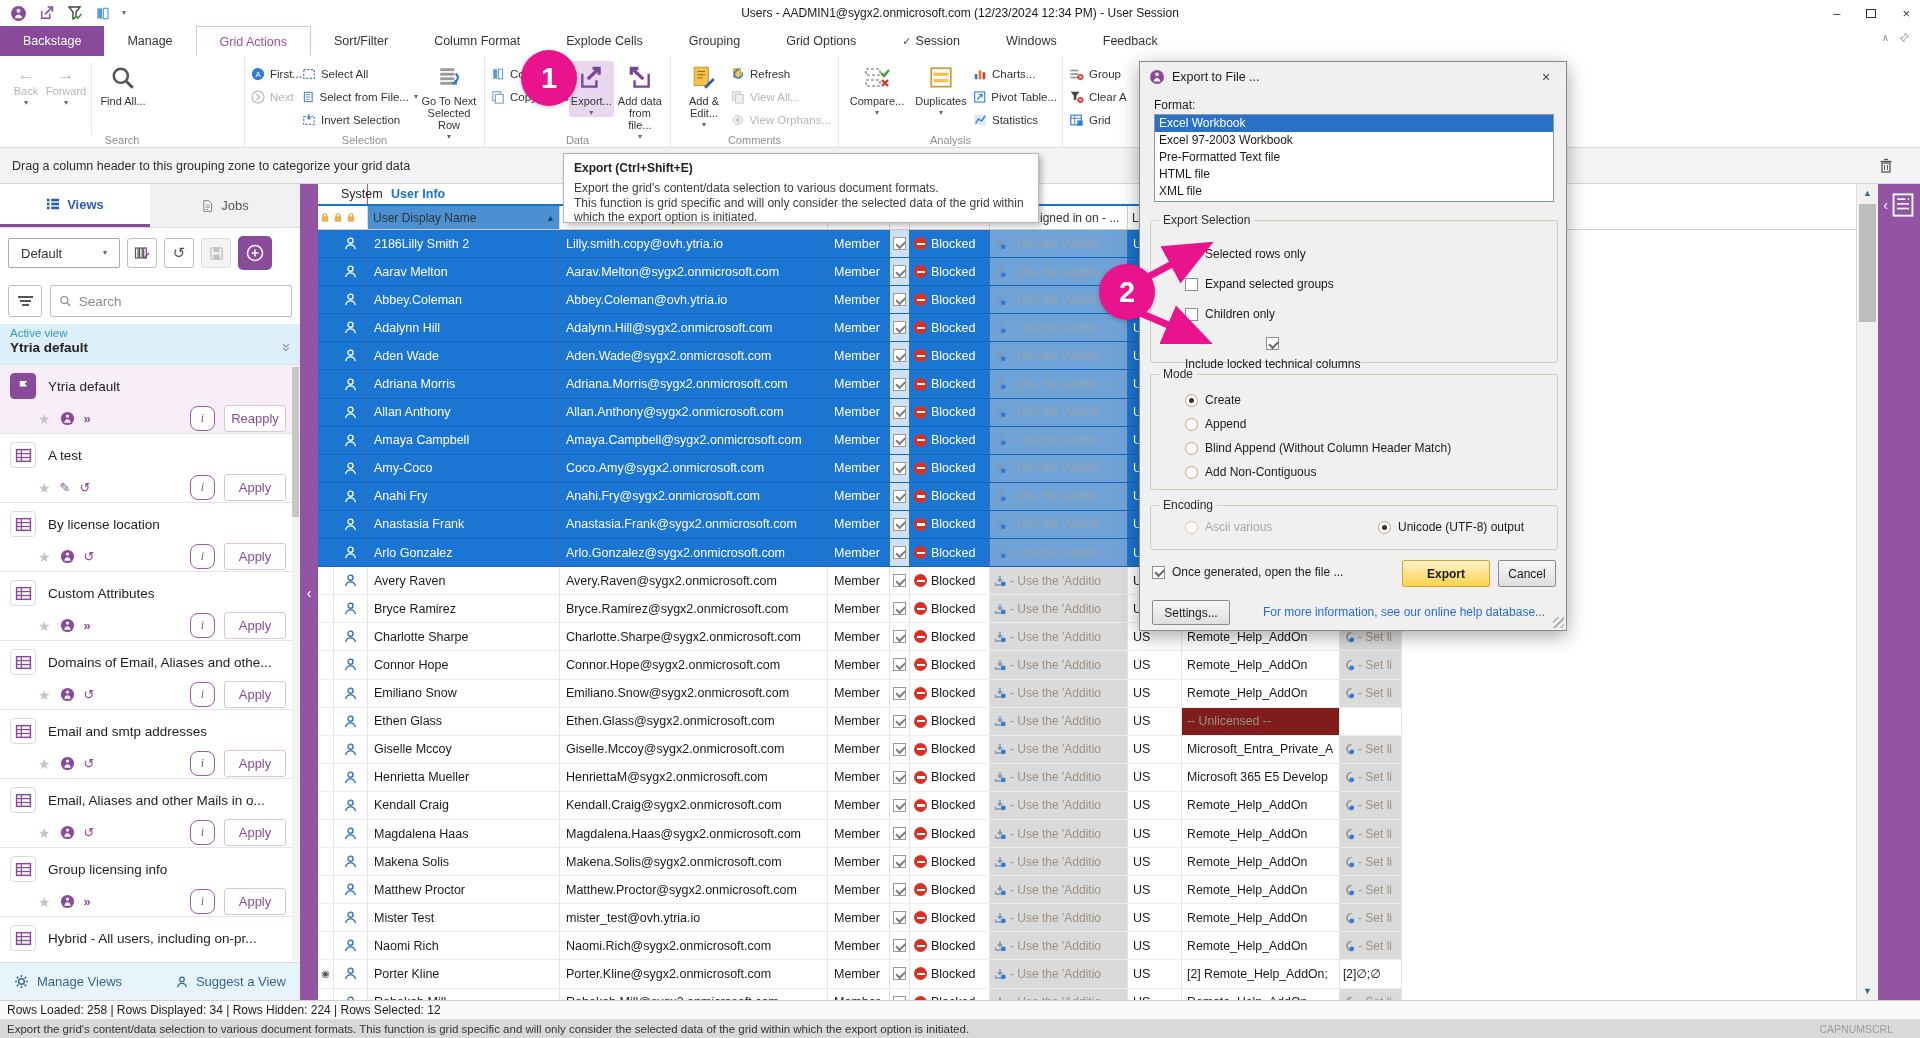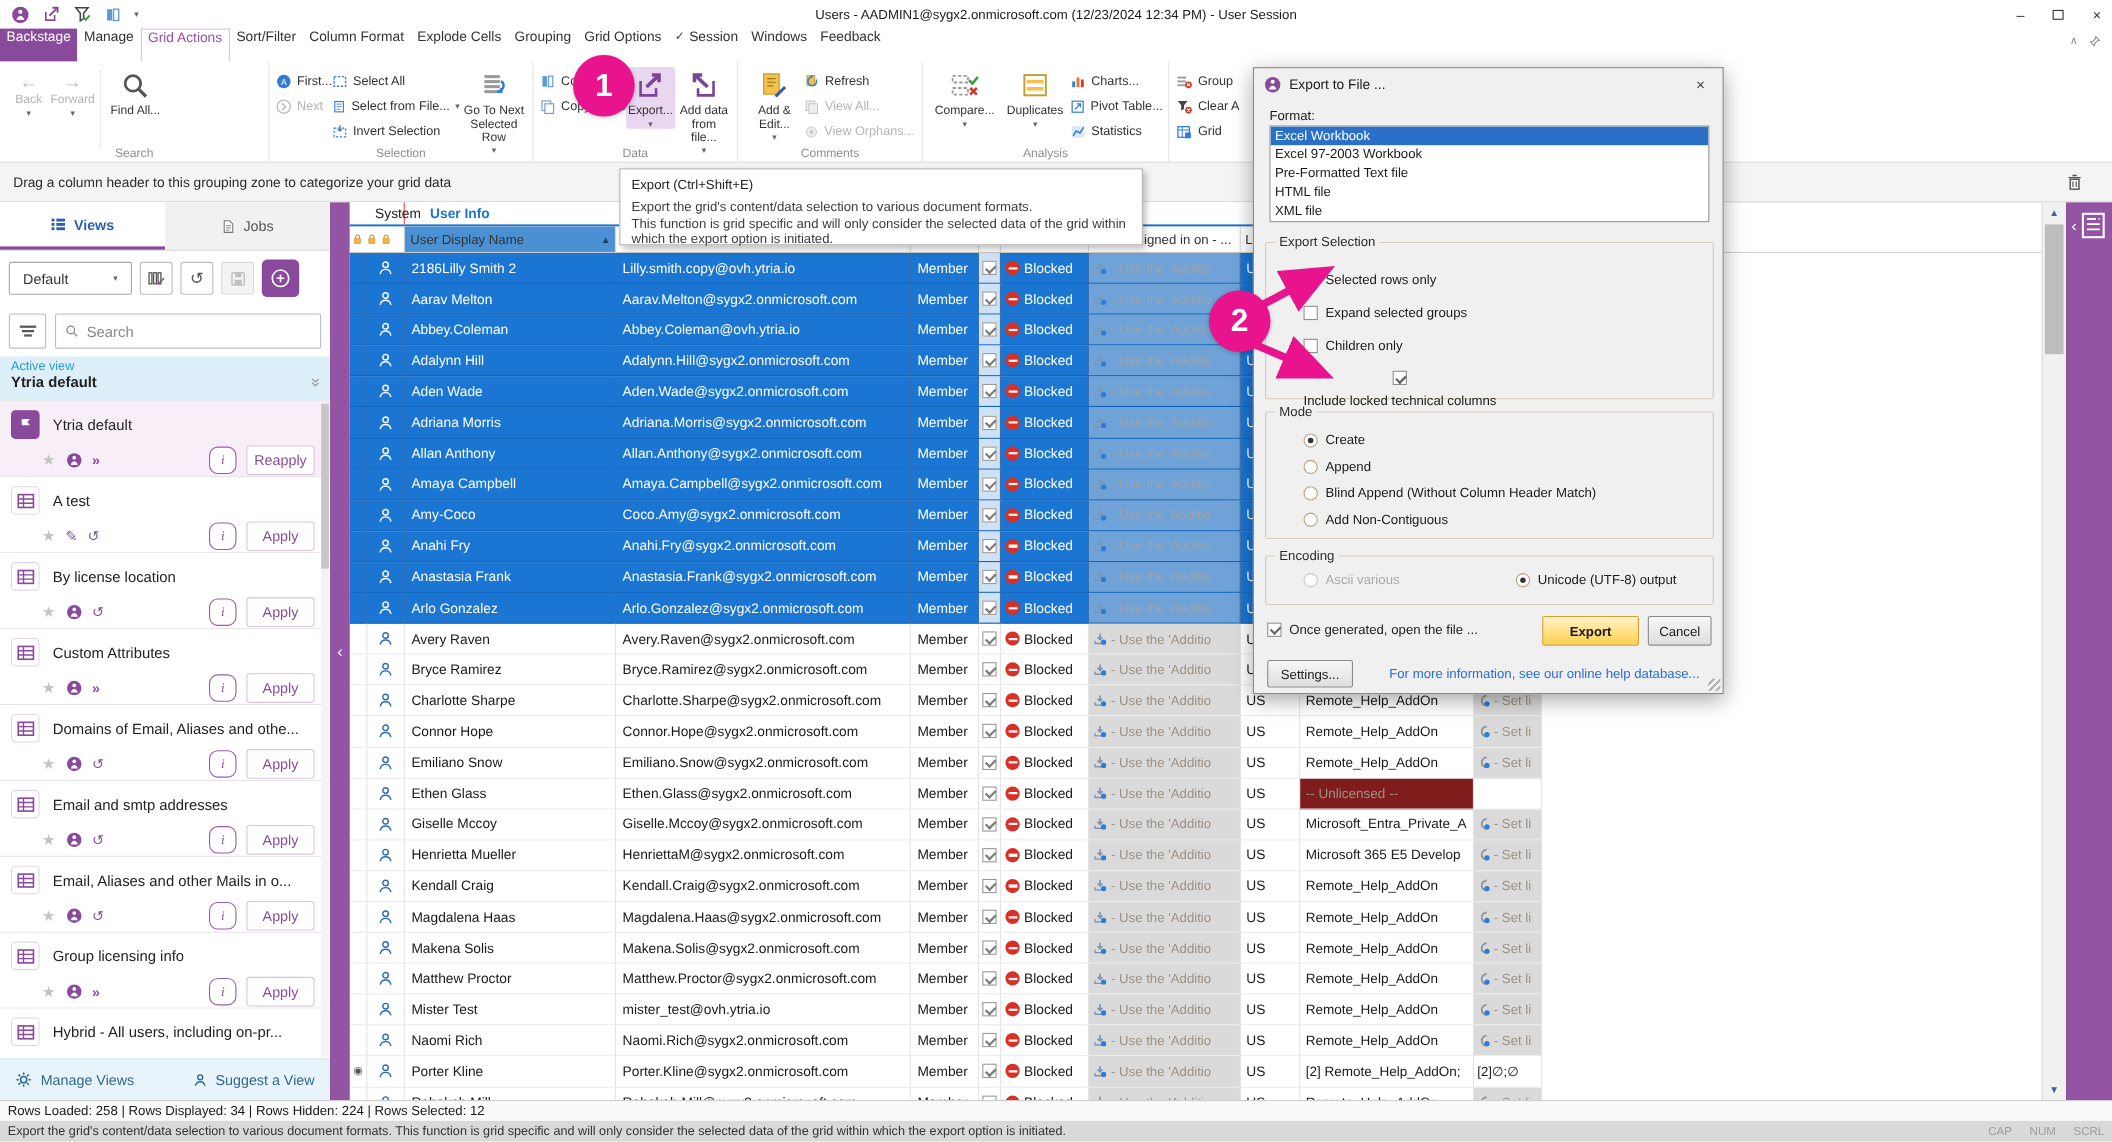--- a/index.html
+++ b/index.html
@@ -8,21 +8,21 @@
 svg{display:block;}
 
 #titlebar{position:absolute;left:0;top:0;width:1920px;height:26px;background:#fff;display:flex;align-items:center;}
 #qat{display:flex;align-items:center;gap:12px;padding-left:10px;}
 #win-title{position:absolute;left:50%;transform:translateX(-50%);font-size:12px;color:#1a1a1a;white-space:nowrap;text-align:right;}
 #win-controls{position:absolute;right:10px;top:0;height:26px;display:flex;align-items:center;gap:26px;color:#333;font-size:13px;}
 #win-controls span{cursor:default;}
 .winbox{width:10px;height:9px;border:1.4px solid #333;display:inline-block;}
 
 #tabsbar{position:absolute;left:0;top:26px;width:1920px;height:30px;background:#fff;display:flex;align-items:flex-end;}
-.tab{height:30px;display:flex;align-items:flex-start;padding:0 6px;font-size:12.5px;color:#333;white-space:nowrap;}
+.tab{height:30px;display:flex;align-items:center;padding:0 23px;font-size:12.5px;color:#333;white-space:nowrap;}
 .tab.backstage{background:#8a4a9c;color:#fff;}
 .tab.active{color:#9b4f9f;border:1px solid #d9c3e0;border-bottom:none;background:#fff;}
 .tabcheck{margin-right:4px;color:#444;font-size:11px;}
 #tab-right-ctl{position:absolute;right:10px;top:32px;display:flex;gap:10px;color:#8a8a8a;font-size:10px;align-items:center;}
 
 #ribbon{position:absolute;left:0;top:56px;width:1920px;height:92px;background:#fff;border-bottom:1px solid #d8d8d8;display:flex;}
 .rgroup{position:relative;display:flex;align-items:flex-start;padding:5px 4px 16px 6px;border-right:1px solid #e5e5e5;height:92px;}
 .rglabel{position:absolute;bottom:2px;left:0;right:0;text-align:center;font-size:11px;color:#8f8f8f;}
 .rcol{display:flex;flex-direction:column;gap:4px;margin-top:3px;}
 .ritem{display:flex;align-items:center;gap:5px;font-size:11.5px;height:19px;white-space:nowrap;color:#333;}
@@ -116,24 +116,24 @@
 .noicon{width:13px;height:13px;border-radius:50%;background:#d93025;position:relative;flex:none;}
 .noicon::after{content:"";position:absolute;left:2.5px;right:2.5px;top:5.5px;height:2.2px;background:#fff;}
 
 #vscroll{position:absolute;left:1856px;top:184px;width:22px;height:816px;background:#f1f1f1;border-left:1px solid #dcdcdc;}
 #vscroll .sarrow{height:18px;display:flex;align-items:center;justify-content:center;font-size:9px;color:#44618c;}
 #vscroll .sarrow.down{position:absolute;bottom:0;left:0;right:0;}
 #vs-thumb{position:absolute;left:2px;right:2px;top:20px;height:118px;background:#bdbdbd;}
 
 #statusbar{position:absolute;left:0;top:1000px;width:1920px;height:19px;background:#fafafa;border-top:1px solid #cfcfcf;display:flex;align-items:center;padding:0 7px;font-size:12px;color:#1a1a1a;}
 #bottombar{position:absolute;left:0;top:1019px;width:1920px;height:19px;background:#d9d9d9;display:flex;align-items:center;padding:0 7px;font-size:11.5px;color:#333;}
-#bottombar .keys{margin-left:auto;display:flex;gap:16px;color:#9d9d9d;font-size:10.5px;margin-right:0;}
+#bottombar .keys{margin-left:auto;display:flex;color:#9d9d9d;font-size:10.5px;margin-right:20px;}
 
 #toolt{position:absolute;left:563px;top:153px;width:476px;height:70px;background:#fff;border:1px solid #b5b5b5;box-shadow:3px 3px 6px rgba(0,0,0,.25);z-index:25;padding:7px 10px;}
-#toolt .tt-title{font-weight:normal;font-size:12px;color:#222;margin-bottom:6px;}
+#toolt .tt-title{font-weight:bold;font-size:12px;color:#222;margin-bottom:6px;}
 #toolt .tt-body{font-size:12px;color:#3c3c3c;line-height:14.5px;}
 
 #dialog{position:absolute;left:1139px;top:61px;width:428px;height:570px;background:#f0f0f1;border:1px solid #8a8a8a;box-shadow:0 5px 18px rgba(0,0,0,.35);z-index:30;font-size:12px;}
 #dlg-title{height:30px;display:flex;align-items:center;padding:0 9px;gap:7px;color:#1a1a1a;font-size:12.5px;}
 #dlg-close{margin-left:auto;font-size:14px;color:#444;width:22px;text-align:center;}
 #dlg-format-label{position:absolute;left:14px;top:36px;color:#1a1a1a;}
 #dlg-list{position:absolute;left:14px;top:52px;width:400px;height:88px;background:#fff;border:1px solid #8a9aa8;overflow:hidden;}
 .fmt{height:17px;line-height:17px;padding:0 4px;color:#1a1a1a;white-space:nowrap;}
 .fmt.sel{background:#2a70c8;color:#fff;}
 .grpbox{position:absolute;left:10px;width:408px;border:1px solid #d5ccbe;border-radius:3px;}

